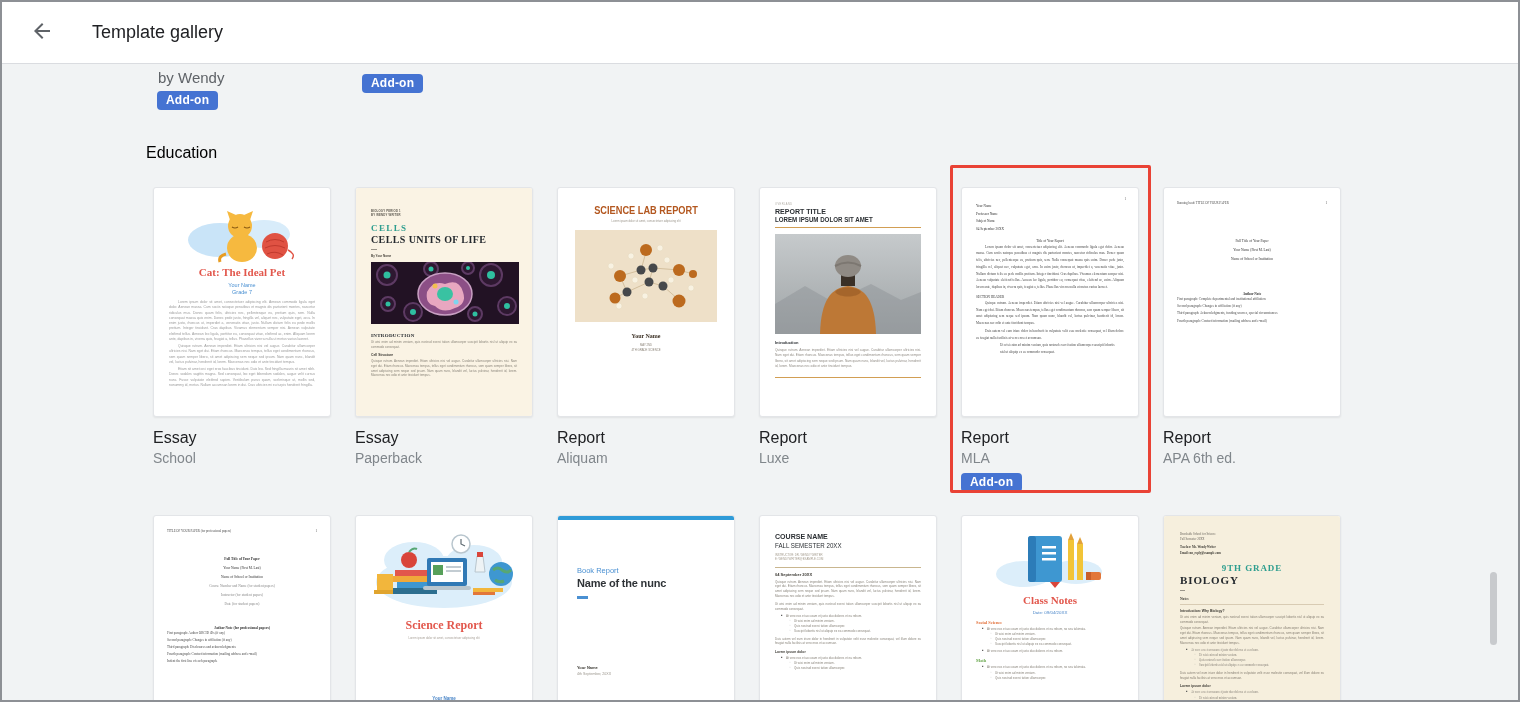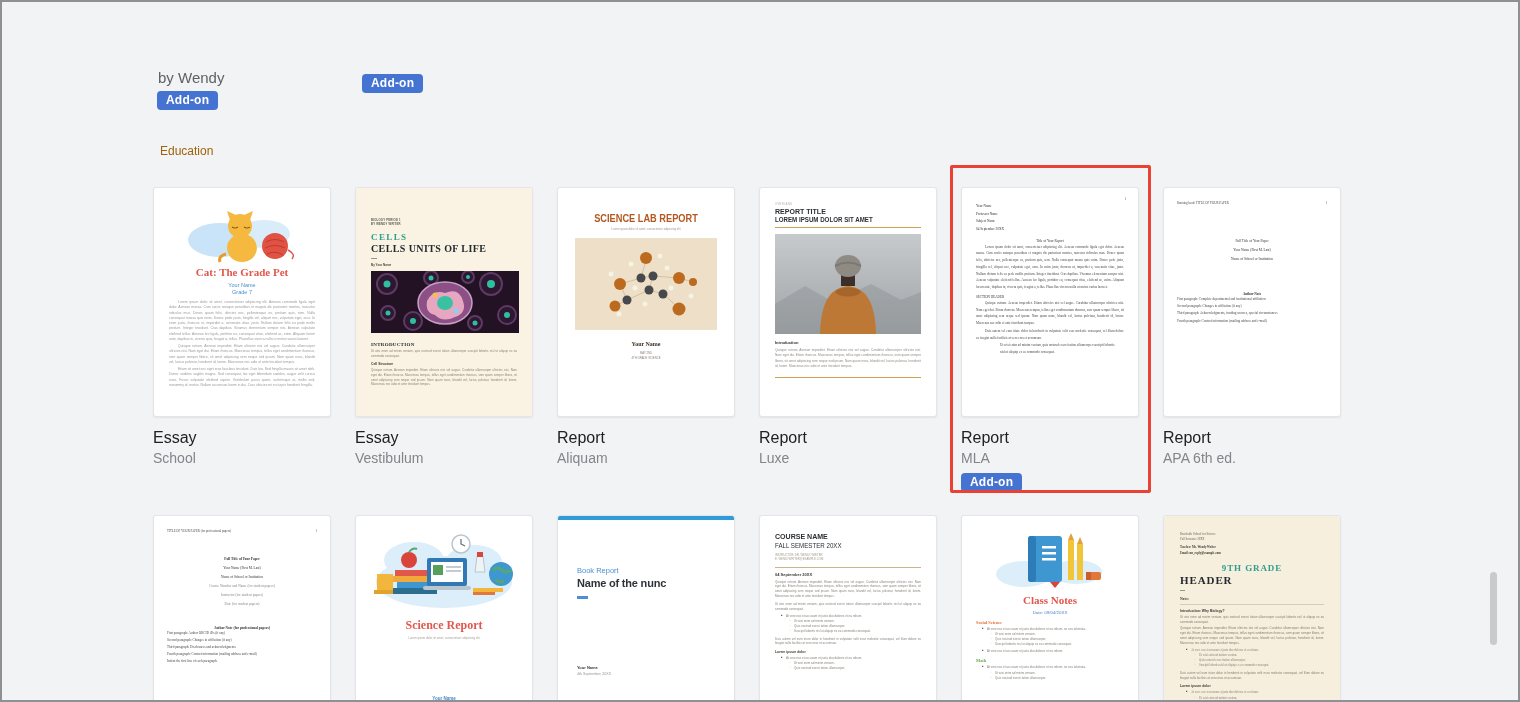--- a/index.html
+++ b/index.html
@@ -13,21 +13,21 @@
   .topbar-title { margin-left:30px; font-size:18px; color:#202124; }
 
   
   .content { position:absolute; top:63px; left:0; right:0; bottom:0; background:#f1f3f4; }
 
   .addon-badge { display:inline-block; background:#4573d2; color:#fff; font-size:12px; font-weight:700; padding:2.5px 9px; border-radius:4px; letter-spacing:0.2px; }
   .remnant-byline { position:absolute; left:156px; top:4px; font-size:15px; color:#5f6368; }
   .remnant-badge1 { position:absolute; left:155px; top:25px; }
   .remnant-badge2 { position:absolute; left:360px; top:8px; }
 
-  .section-title { position:absolute; left:158px; top:79px; font-size:12px; font-weight:500; color:#a16207; }
+  .section-title { position:absolute; left:144px; top:79px; font-size:16px; font-weight:500; color:#000000; }
 
   .row { position:absolute; left:151px; display:flex; gap:24px; }
   .row1 { top:122px; }
   .row2 { top:450px; }
 
   .card { width:178px; position:relative; cursor:pointer; }
   .thumb { width:178px; height:230px; background:#fff; border:1px solid #e3e5e8; border-radius:3px; box-shadow:0 1px 2px rgba(0,0,0,0.07); overflow:hidden; position:relative; }
   .card-title { margin-top:12px; font-size:16px; font-weight:500; color:#202124; }
   .card-sub { margin-top:3px; font-size:14px; color:#80868b; }
   .card-badge { margin-top:6px; }
@@ -42,32 +42,32 @@
 
   
   .pl-ill { display:block; margin:10px auto 0; }
   .pl-title { font:700 11px "Liberation Serif", serif; color:#e2574c; text-align:center; margin-top:2px; }
   .pl-name { font-size:5.5px; color:#4a90d2; text-align:center; margin-top:4px; font-family:"Liberation Sans",sans-serif; }
   .pl-grade { font-size:5.5px; color:#4a90d2; text-align:center; margin-top:1px; font-family:"Liberation Sans",sans-serif; }
   .pl-body { padding:5px 15px 0; }
   .pl-body p { font-size:3.4px; line-height:1.55; color:#9a9a9a; text-align:justify; text-indent:9px; margin-bottom:2px; font-family:"Liberation Sans",sans-serif; }
 
   
-  .d-paperback { background:#faf3e4; padding:30px 15px; }
+  .d-paperback { background:#faf3e4; padding:21px 15px; }
   .pb-kick { font:700 2.8px "Liberation Sans",sans-serif; color:#5a564e; line-height:1.5; letter-spacing:0.2px; }
   .pb-cells { font:700 9px "Liberation Serif",serif; color:#2e9e8f; letter-spacing:1.4px; margin-top:6px; }
   .pb-big { font:700 10px "Liberation Serif",serif; color:#24292e; letter-spacing:0.4px; margin-top:1px; }
   .pb-dash { width:6px; height:1px; background:#9a958a; margin:4px 0; }
   .pb-by { font:700 3px "Liberation Sans",sans-serif; color:#4c4840; margin-bottom:4px; }
   .pb-h1 { font:700 5px "Liberation Serif",serif; color:#24292e; margin-top:5px; letter-spacing:0.3px; }
   .pb-p { font-size:3px; line-height:1.6; color:#8a857a; text-align:justify; margin-top:1.5px; font-family:"Liberation Sans",sans-serif; }
   .pb-h2 { font:700 3.4px "Liberation Sans",sans-serif; color:#3c3a34; margin-top:4px; }
 
   
-  .d-simple { padding-top:24px; }
+  .d-simple { padding-top:16px; }
   .sp-title { font:700 10.5px "Liberation Sans",sans-serif; color:#b3571f; text-align:center; }
   .sp-sub { font-size:2.8px; color:#9c968c; text-align:center; margin-top:2.5px; font-family:"Liberation Sans",sans-serif; }
   .sp-panel { width:142px; height:92px; background:#eee0c8; margin:7px auto 0; }
   .sp-name { font:700 6px "Liberation Serif",serif; color:#3d3226; text-align:center; margin-top:11px; }
   .sp-meta { font-size:2.8px; color:#8d857a; text-align:center; margin-top:4px; line-height:1.9; font-family:"Liberation Sans",sans-serif; }
 
   
   .d-luxe { padding:15px 15px; font-family:"Liberation Sans",sans-serif; }
   .lx-kick { font-size:2.6px; color:#b0aba4; letter-spacing:0.4px; }
   .lx-t1 { font-weight:800; font-size:8px; color:#2b2f33; margin-top:1px; }
@@ -146,20 +146,30 @@
   .bi-dash { width:5px; height:1px; background:#9a958a; margin-top:4px; }
   .bi-notes { font:700 3.6px "Liberation Serif",serif; color:#3c3a34; margin-top:6px; padding-bottom:2.5px; border-bottom:1px solid #d8cbb3; }
   .bi-h1 { font:700 3.4px "Liberation Sans",sans-serif; color:#3c3a34; margin-top:4px; }
   .bi-p { font-size:3px; line-height:1.65; color:#867f73; text-align:justify; margin-top:2px; font-family:"Liberation Sans",sans-serif; }
 </style>
 </head>
 <body>
 
 <div class="frame">
 
+  <div class="topbar">
+    <div class="back-btn">
+      <span>
+        <svg viewBox="0 0 24 24" width="24" height="24" fill="#5f6368">
+            <path d="M20 11H7.83l5.59-5.59L12 4l-8 8 8 8 1.41-1.41L7.83 13H20v-2z"></path>
+          </svg>
+      </span>
+    </div>
+    <div class="topbar-title">Template gallery</div>
+  </div>
 
   <div class="content">
 
     <div class="remnant-byline">by Wendy</div>
     <div class="remnant-badge1"><span class="addon-badge">Add-on</span></div>
     <div class="remnant-badge2"><span class="addon-badge">Add-on</span></div>
 
     <div class="section-title">Education</div>
 
     <div class="row row1">
@@ -173,21 +183,21 @@
               <circle cx="93" cy="48" r="13" fill="#e05243"></circle>
               <path d="M84 44 q9 -5 18 0 M83 50 q10 -5 20 0 M85 56 q8 -4 16 1" stroke="#c03a2e" stroke-width="1" fill="none"></path>
               <path d="M106 52 q8 4 4 9" stroke="#e05243" stroke-width="1.4" fill="none"></path>
               <ellipse cx="60" cy="50" rx="15" ry="14" fill="#f6b93f"></ellipse>
               <circle cx="58" cy="28" r="12" fill="#f6b93f"></circle>
               <path d="M48 22 l-3 -9 l9 4 z" fill="#f6b93f"></path>
               <path d="M68 22 l3 -9 l-9 4 z" fill="#f6b93f"></path>
               <path d="M50 29 q3 2 6 0 M62 29 q3 2 6 0" stroke="#8a5a12" stroke-width="1.2" fill="none"></path>
               <path d="M44 56 q-8 2 -6 8" stroke="#e89d23" stroke-width="3" fill="none"></path>
             </svg>
-            <div class="pl-title">Cat: The Grade Pet</div>
+            <div class="pl-title">Cat: The Ideal Pet</div>
             <div class="pl-name">Your Name</div>
             <div class="pl-grade">Grade 7</div>
             <div class="pl-body">
               <p>Lorem ipsum dolor sit amet, consectetuer adipiscing elit. Aenean commodo ligula eget dolor. Aenean massa. Cum sociis natoque penatibus et magnis dis parturient montes, nascetur ridiculus mus. Donec quam felis, ultricies nec, pellentesque eu, pretium quis, sem. Nulla consequat massa quis enim. Donec pede justo, fringilla vel, aliquet nec, vulputate eget, arcu. In enim justo, rhoncus ut, imperdiet a, venenatis vitae, justo. Nullam dictum felis eu pede mollis pretium. Integer tincidunt. Cras dapibus. Vivamus elementum semper nisi. Aenean vulputate eleifend tellus. Aenean leo ligula, porttitor eu, consequat vitae, eleifend ac, enim. Aliquam lorem ante, dapibus in, viverra quis, feugiat a, tellus. Phasellus viverra nulla ut metus varius laoreet.</p>
               <p>Quisque rutrum. Aenean imperdiet. Etiam ultricies nisi vel augue. Curabitur ullamcorper ultricies nisi. Nam eget dui. Etiam rhoncus. Maecenas tempus, tellus eget condimentum rhoncus, sem quam semper libero, sit amet adipiscing sem neque sed ipsum. Nam quam nunc, blandit vel, luctus pulvinar, hendrerit id, lorem. Maecenas nec odio et ante tincidunt tempus.</p>
               <p>Etiam sit amet orci eget eros faucibus tincidunt. Duis leo. Sed fringilla mauris sit amet nibh. Donec sodales sagittis magna. Sed consequat, leo eget bibendum sodales, augue velit cursus nunc. Fusce vulputate eleifend sapien. Vestibulum purus quam, scelerisque ut, mollis sed, nonummy id, metus. Nullam accumsan lorem in dui. Cras ultricies mi eu turpis hendrerit fringilla.</p>
             </div>
           </div>
         </div>
         <div class="card-title">Essay</div>
@@ -231,21 +241,21 @@
               <circle cx="64" cy="24" r="2.5" fill="#f2c04e"></circle>
                 <circle cx="85" cy="40" r="2.5" fill="#7fd4ee"></circle>
             </svg>
             <div class="pb-h1">INTRODUCTION</div>
             <div class="pb-p">Ut wisi enim ad minim veniam, quis nostrud exerci tation ullamcorper suscipit lobortis nisl ut aliquip ex ea commodo consequat.</div>
             <div class="pb-h2">Cell Structure</div>
             <div class="pb-p">Quisque rutrum. Aenean imperdiet. Etiam ultricies nisi vel augue. Curabitur ullamcorper ultricies nisi. Nam eget dui. Etiam rhoncus. Maecenas tempus, tellus eget condimentum rhoncus, sem quam semper libero, sit amet adipiscing sem neque sed ipsum. Nam quam nunc, blandit vel, luctus pulvinar, hendrerit id, lorem. Maecenas nec odio et ante tincidunt tempus.</div>
           </div>
         </div>
         <div class="card-title">Essay</div>
-        <div class="card-sub">Vestibulum</div>
+        <div class="card-sub">Paperback</div>
       </div>
 
       <div class="card">
         <div class="thumb">
           <div class="doc d-simple">
             <div class="sp-title cond-c">SCIENCE LAB REPORT</div>
             <div class="sp-sub">Lorem ipsum dolor sit amet, consectetuer adipiscing elit</div>
             <div class="sp-panel">
               <svg width="142" height="92" viewBox="0 0 142 92">
                 <g stroke="#cbb692" stroke-width="0.8" fill="none">
@@ -533,21 +543,21 @@
           <div class="doc d-bio">
             <div class="bi-meta">
               <div>Brookside School for Science</div>
               <div>Fall Semester 20XX</div>
             </div>
             <div class="bi-meta-b">
               <div>Teacher: Ms. Wendy Writer</div>
               <div>Email: ms_reply@example.com</div>
             </div>
             <div class="bi-t1">9TH GRADE</div>
-            <div class="bi-t2">HEADER</div>
+            <div class="bi-t2">BIOLOGY</div>
             <div class="bi-dash"></div>
             <div class="bi-notes">Notes</div>
             <div class="bi-h1">Introduction: Why Biology?</div>
             <div class="bi-p">Ut wisi enim ad minim veniam, quis nostrud exerci tation ullamcorper suscipit lobortis nisl ut aliquip ex ea commodo consequat.</div>
             <div class="bi-p">Quisque rutrum. Aenean imperdiet. Etiam ultricies nisi vel augue. Curabitur ullamcorper ultricies nisi. Nam eget dui. Etiam rhoncus. Maecenas tempus, tellus eget condimentum rhoncus, sem quam semper libero, sit amet adipiscing sem neque sed ipsum. Nam quam nunc, blandit vel, luctus pulvinar, hendrerit id, lorem. Maecenas nec odio et ante tincidunt tempus.</div>
             <ul class="blist">
                 <li>At vero eos et accusam et justo duo dolores et ea rebum.</li>
               </ul>
             <ul class="slist">
               <li>Ut wisi enim ad minim veniam.</li>

